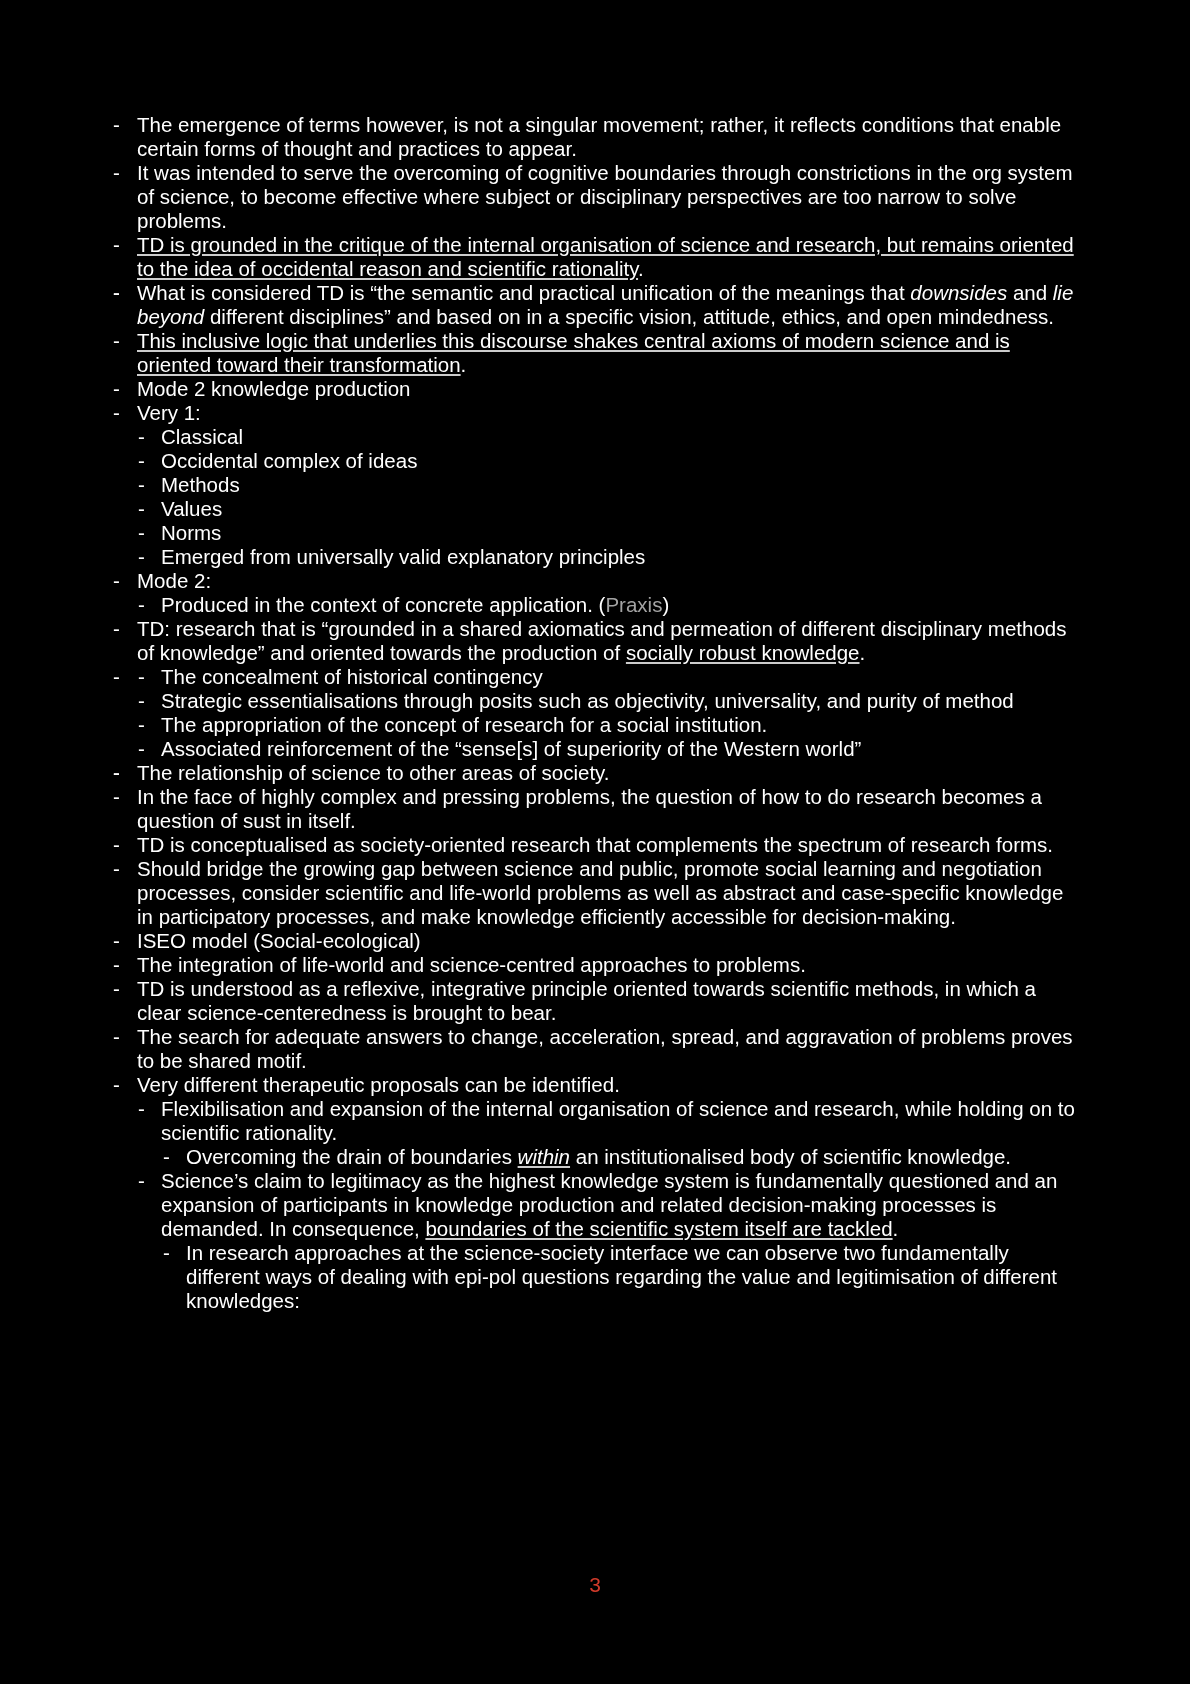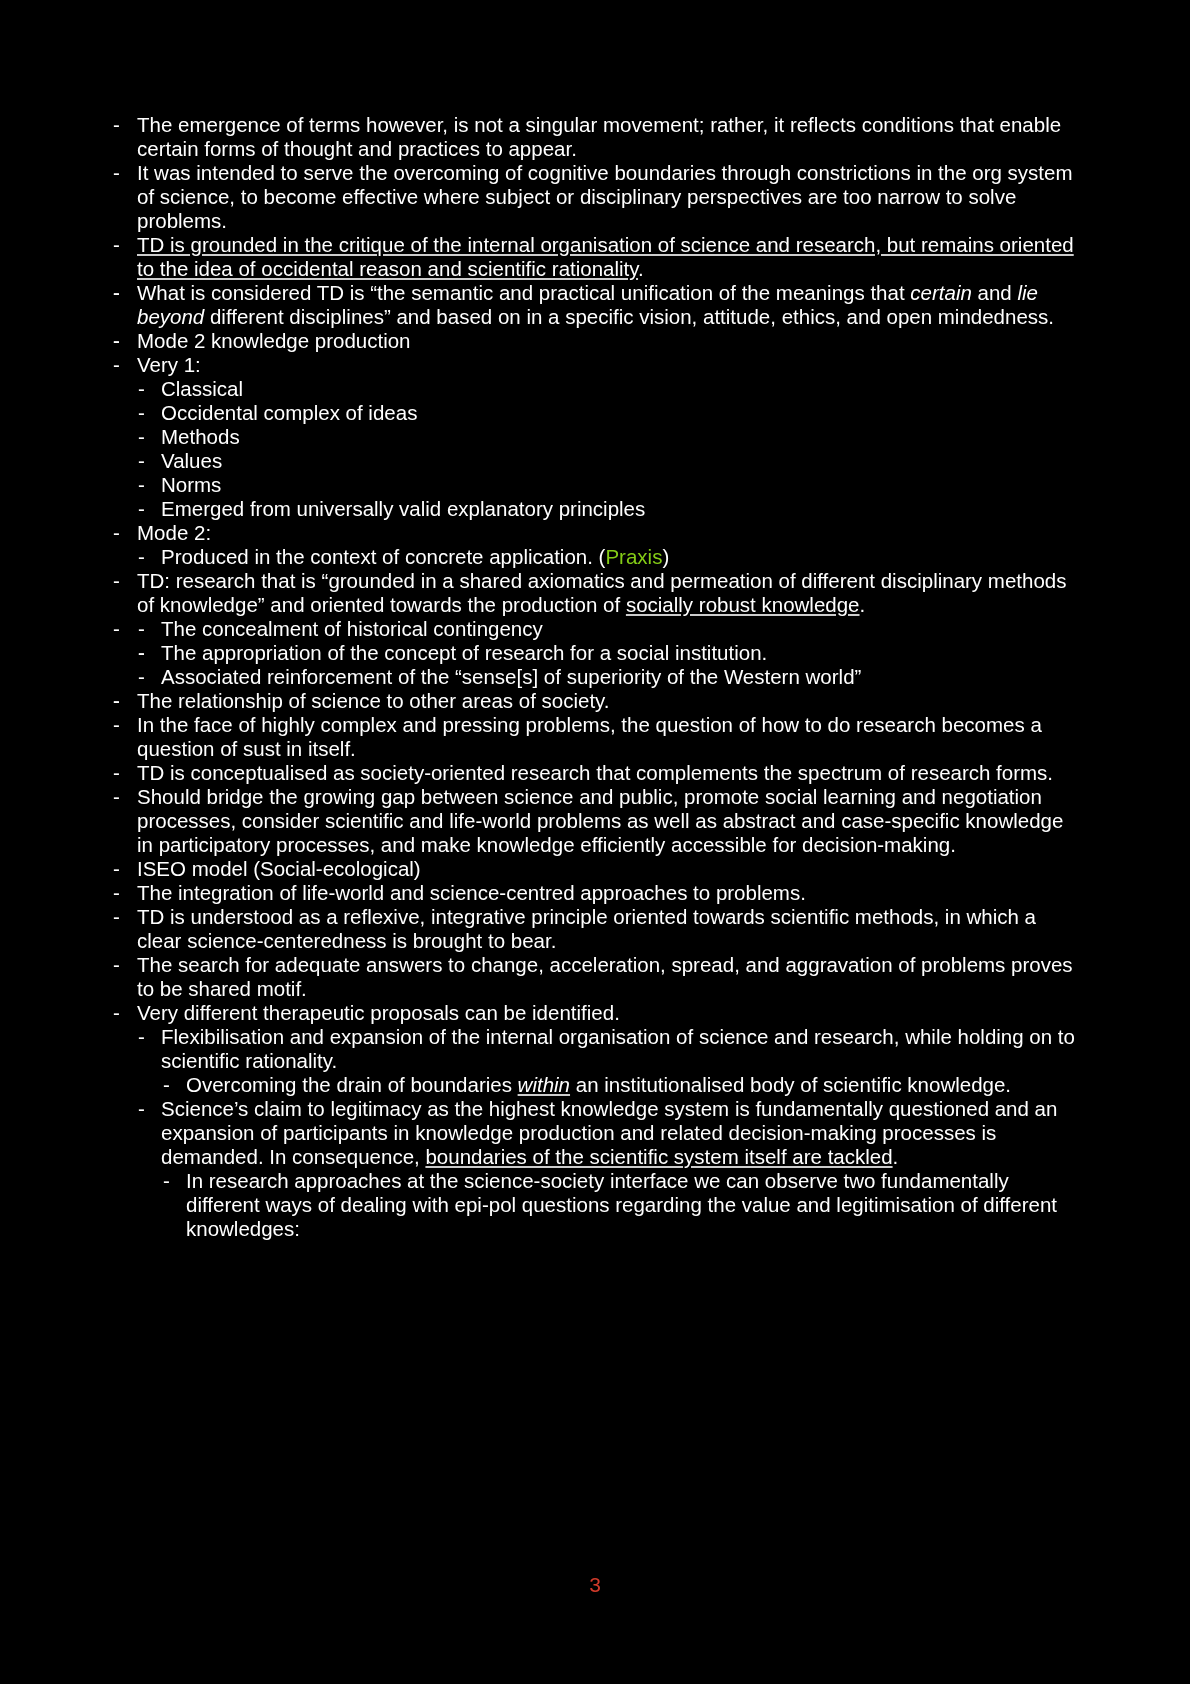--- a/index.html
+++ b/index.html
@@ -54,36 +54,36 @@
   </style>
 </head>
 <body>
 
 <div class="page">
   <ul class="notes" id="notes-list">
       <li class="l1"><span class="dash">-</span><span><span>The emergence of terms however, is not a singular movement; rather, it reflects conditions that enable certain forms of thought and practices to appear.</span></span></li>
       <li class="l1"><span class="dash">-</span><span><span>It was intended to serve the overcoming of cognitive boundaries through constrictions in the org system of science, to become effective where subject or disciplinary perspectives are too narrow to solve problems.</span></span></li>
       <li class="l1"><span class="dash">-</span><span><span class="u">TD is grounded in the critique of the internal organisation of science and research, but remains oriented to the idea of occidental reason and scientific rationality</span><span>.</span></span></li>
       <li class="l1"><span class="dash">-</span></li>
-      <li class="l1"><span class="dash">-</span><span><span>What is considered TD is “the semantic and practical unification of the meanings that </span><span class="i">certain</span><span> and </span><span class="i">lie beyond</span><span> different disciplines” and based on in a specific vision, attitude, ethics, and open mindedness.</span></span></li>
-      <li class="l1"><span class="dash">-</span></li>
+      <li class="l1"><span class="dash">-</span><span><span>What is considered TD is “the semantic and practical unification of the meanings that </span><span class="i">downsides</span><span> and </span><span class="i">lie beyond</span><span> different disciplines” and based on in a specific vision, attitude, ethics, and open mindedness.</span></span></li>
+      <li class="l1"><span class="dash">-</span><span><span class="u">This inclusive logic that underlies this discourse shakes central axioms of modern science and is oriented toward their transformation</span><span>.</span></span></li>
       <li class="l1"><span class="dash">-</span><span><span>Mode 2 knowledge production</span></span></li>
       <li class="l1"><span class="dash">-</span><span><span>Very 1:</span></span></li>
       <li class="l2"><span class="dash">-</span><span><span>Classical</span></span></li>
       <li class="l2"><span class="dash">-</span><span><span>Occidental complex of ideas</span></span></li>
       <li class="l2"><span class="dash">-</span><span><span>Methods</span></span></li>
       <li class="l2"><span class="dash">-</span><span><span>Values</span></span></li>
       <li class="l2"><span class="dash">-</span><span><span>Norms</span></span></li>
       <li class="l2"><span class="dash">-</span><span><span>Emerged from universally valid explanatory principles</span></span></li>
       <li class="l1"><span class="dash">-</span><span><span>Mode 2:</span></span></li>
-      <li class="l2"><span class="dash">-</span><span><span>Produced in the context of concrete application. (</span><span class="link" style="color: #84cc16;">Praxis</span><span>)</span></span></li>
+      <li class="l2"><span class="dash">-</span><span><span>Produced in the context of concrete application. (</span><span class="link" style="color: #a3a3a3;">Praxis</span><span>)</span></span></li>
       <li class="l1"><span class="dash">-</span><span><span>TD: research that is “grounded in a shared axiomatics and permeation of different disciplinary methods of knowledge” and oriented towards the production of </span><span class="u">socially robust knowledge</span><span>.</span></span></li>
       <li class="l1"><span class="dash">-</span></li>
       <li class="l2"><span class="dash">-</span><span><span>The concealment of historical contingency</span></span></li>
-      <li class="l2"><span class="dash">-</span></li>
+      <li class="l2"><span class="dash">-</span><span><span>Strategic essentialisations through posits such as objectivity, universality, and purity of method</span></span></li>
       <li class="l2"><span class="dash">-</span><span><span>The appropriation of the concept of research for a social institution.</span></span></li>
       <li class="l2"><span class="dash">-</span><span><span>Associated reinforcement of the “sense[s] of superiority of the Western world”</span></span></li>
       <li class="l1"><span class="dash">-</span></li>
       <li class="l1"><span class="dash">-</span><span><span>The relationship of science to other areas of society.</span></span></li>
       <li class="l1"><span class="dash">-</span><span><span>In the face of highly complex and pressing problems, the question of how to do research becomes a question of sust in itself.</span></span></li>
       <li class="l1"><span class="dash">-</span><span><span>TD is conceptualised as society-oriented research that complements the spectrum of research forms.</span></span></li>
       <li class="l1"><span class="dash">-</span><span><span>Should bridge the growing gap between science and public, promote social learning and negotiation processes, consider scientific and life-world problems as well as abstract and case-specific knowledge in participatory processes, and make knowledge efficiently accessible for decision-making.</span></span></li>
       <li class="l1"><span class="dash">-</span><span><span>ISEO model (Social-ecological)</span></span></li>
       <li class="l1"><span class="dash">-</span><span><span>The integration of life-world and science-centred approaches to problems.</span></span></li>
       <li class="l1"><span class="dash">-</span><span><span>TD is understood as a reflexive, integrative principle oriented towards scientific methods, in which a clear science-centeredness is brought to bear.</span></span></li>

